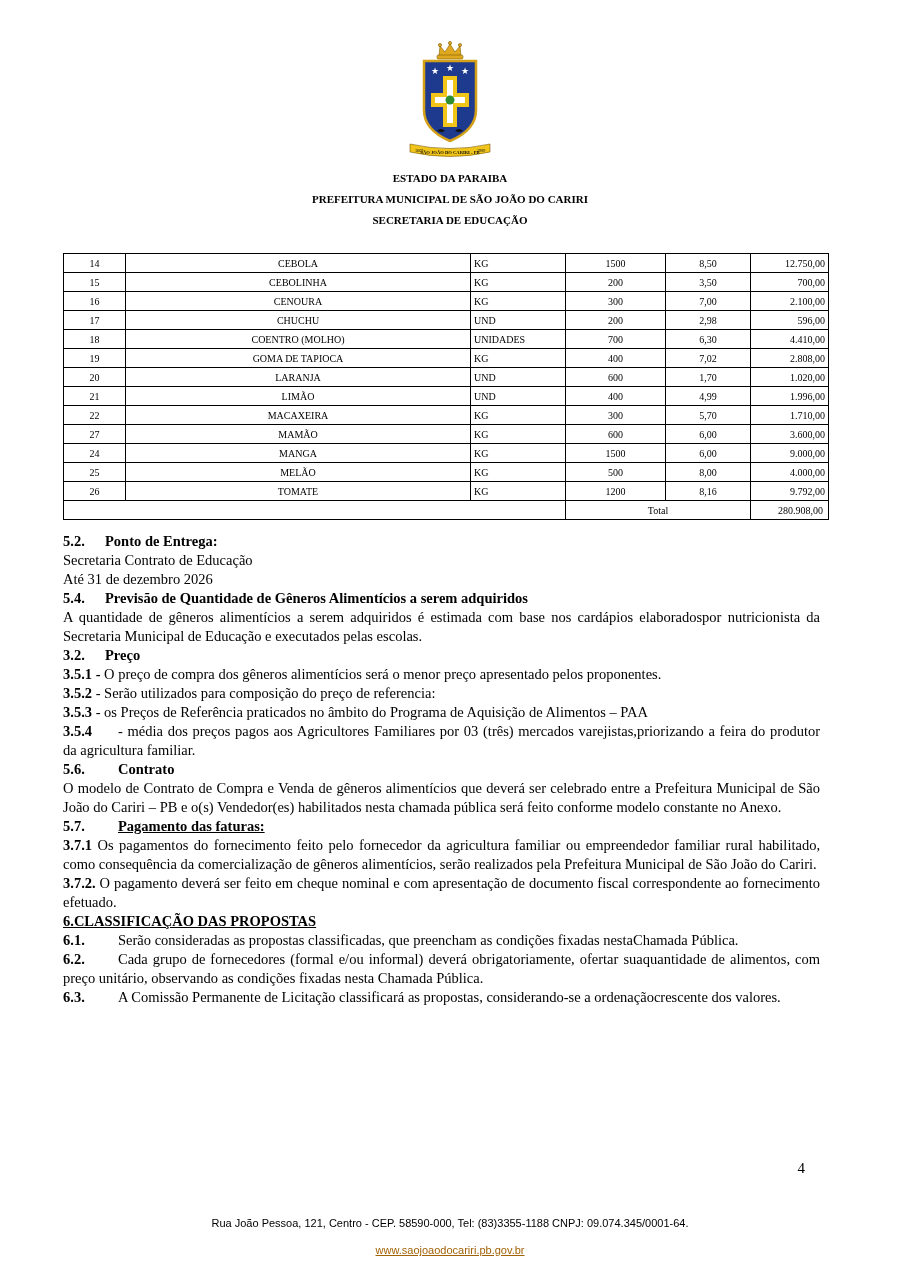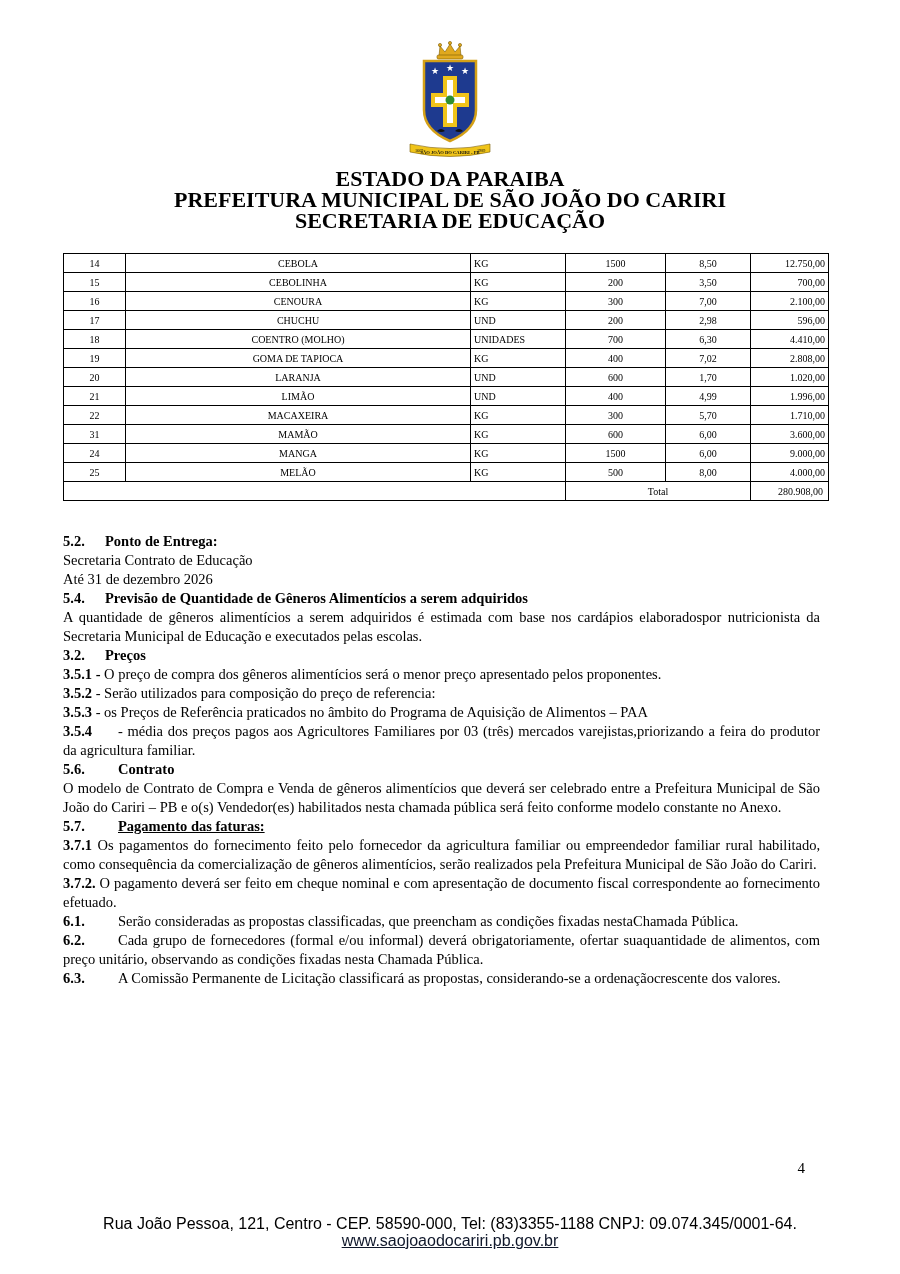--- a/index.html
+++ b/index.html
@@ -13,21 +13,21 @@
     color: #000;
     overflow: hidden;
   }
 
   
   .emblem { position:absolute; top:40px; left:0; width:100%; text-align:center; }
 
   
   .header {
     position:absolute; top:168px; left:0; width:100%;
-    text-align:center; font-weight:bold; font-size:22px; line-height:21px;
+    text-align:center; font-weight:bold; font-size:11px; line-height:21px;
   }
 
   
   table.items {
     position:absolute; top:253px; left:63px;
     width:765px; border-collapse:collapse; table-layout:fixed;
     font-size:10px;
   }
   table.items td {
     border:1px solid #000;
@@ -60,24 +60,24 @@
   .gap     { margin-top:24px;text-decoration:underline; }
   b.lbl, b.ttl { font-weight:bold; }
 
   
   .pagenum { position:absolute; top:1160px; right:95px; font-size:15px; }
 
   
   .footer {
     position:absolute; top:1216px; left:0; width:100%;
     text-align:center; font-family:"Liberation Sans", sans-serif;
-    font-size:16px; line-height:15px;
+    font-size:11px; line-height:15px;
   }
   .footer a.site {
-    color:#0f172a; text-decoration:underline; display:inline-block; margin-top:2px;
+    color:#a16207; text-decoration:underline; display:inline-block; margin-top:12px;
   }
 </style>
 </head>
 <body>
 
 <div class="page">
 
   <div class="emblem">
     <svg width="96" height="124" viewBox="0 0 96 124">
 
@@ -210,21 +210,21 @@
     <tr>
       <td class="c-num">22</td>
       <td class="c-item">MACAXEIRA</td>
       <td class="c-unit">KG</td>
       <td class="c-qty">300</td>
       <td class="c-price">5,70</td>
       <td class="c-total">1.710,00</td>
     </tr>
 
     <tr>
-      <td class="c-num">31</td>
+      <td class="c-num">27</td>
       <td class="c-item">MAMÃO</td>
       <td class="c-unit">KG</td>
       <td class="c-qty">600</td>
       <td class="c-price">6,00</td>
       <td class="c-total">3.600,00</td>
     </tr>
 
     <tr>
       <td class="c-num">24</td>
       <td class="c-item">MANGA</td>
@@ -236,46 +236,55 @@
 
     <tr>
       <td class="c-num">25</td>
       <td class="c-item">MELÃO</td>
       <td class="c-unit">KG</td>
       <td class="c-qty">500</td>
       <td class="c-price">8,00</td>
       <td class="c-total">4.000,00</td>
     </tr>
 
+    <tr>
+      <td class="c-num">26</td>
+      <td class="c-item">TOMATE</td>
+      <td class="c-unit">KG</td>
+      <td class="c-qty">1200</td>
+      <td class="c-price">8,16</td>
+      <td class="c-total">9.792,00</td>
+    </tr>
   </tbody>
     <tbody>
       <tr class="total-row">
         <td colspan="3" class="empty"></td>
         <td colspan="2" class="total-label">Total</td>
         <td class="total-value">280.908,00</td>
       </tr>
     </tbody>
   </table>
 
   <div class="content">
       <p class="head-s"><b class="lbl">5.2.</b><b class="ttl">Ponto de Entrega:</b></p>
       <p class="plain-i"><span class="txt">Secretaria Contrato de Educação</span></p>
       <p class="plain-i"><span class="txt">Até 31 de dezembro 2026</span></p>
       <p class="head-s"><b class="lbl">5.4.</b><b class="ttl">Previsão de Quantidade de Gêneros Alimentícios a serem adquiridos</b></p>
       <p class="plain-i just"><span class="txt">A quantidade de gêneros alimentícios a serem adquiridos é estimada com base nos cardápios elaboradospor nutricionista da Secretaria Municipal de Educação e executados pelas escolas.</span></p>
-      <p class="head-s"><b class="lbl">3.2.</b><b class="ttl">Preços</b></p>
+      <p class="head-s"><b class="lbl">3.2.</b><b class="ttl">Preço</b></p>
       <p class="sub"><b class="lbl">3.5.1 - </b><span class="txt">O preço de compra dos gêneros alimentícios será o menor preço apresentado pelos proponentes.</span></p>
       <p class="sub"><b class="lbl">3.5.2</b><span class="txt"> - Serão utilizados para composição do preço de referencia:</span></p>
       <p class="sub"><b class="lbl">3.5.3</b><span class="txt"> - os Preços de Referência praticados no âmbito do Programa de Aquisição de Alimentos – PAA</span></p>
       <p class="num-tab just"><b class="lbl">3.5.4</b><span class="txt">- média dos preços pagos aos Agricultores Familiares por 03 (três) mercados varejistas,priorizando a feira do produtor da agricultura familiar.</span></p>
       <p class="num-tab"><b class="lbl">5.6.</b><b class="ttl">Contrato</b></p>
       <p class="body just"><span class="txt">O modelo de Contrato de Compra e Venda de gêneros alimentícios que deverá ser celebrado entre a Prefeitura Municipal de São João do Cariri – PB e o(s) Vendedor(es) habilitados nesta chamada pública será feito conforme modelo constante no Anexo.</span></p>
       <p class="num-tab gap"><b class="lbl">5.7.</b><b class="ttl">Pagamento das faturas:</b></p>
       <p class="body just"><b class="lbl">3.7.1 </b><span class="txt">Os pagamentos do fornecimento feito pelo fornecedor da agricultura familiar ou empreendedor familiar rural habilitado, como consequência da comercialização de gêneros alimentícios, serão realizados pela Prefeitura Municipal de São João do Cariri.</span></p>
       <p class="body just"><b class="lbl">3.7.2. </b><span class="txt">O pagamento deverá ser feito em cheque nominal e com apresentação de documento fiscal correspondente ao fornecimento efetuado.</span></p>
+      <p class="body gap"><b class="lbl">6.CLASSIFICAÇÃO DAS PROPOSTAS</b></p>
       <p class="num-tab"><b class="lbl">6.1.</b><span class="txt">Serão consideradas as propostas classificadas, que preencham as condições fixadas nestaChamada Pública.</span></p>
       <p class="num-tab just"><b class="lbl">6.2.</b><span class="txt">Cada grupo de fornecedores (formal e/ou informal) deverá obrigatoriamente, ofertar suaquantidade de alimentos, com preço unitário, observando as condições fixadas nesta Chamada Pública.</span></p>
       <p class="num-tab just"><b class="lbl">6.3.</b><span class="txt">A Comissão Permanente de Licitação classificará as propostas, considerando-se a ordenaçãocrescente dos valores.</span></p>
     </div>
 
   <div class="pagenum">4</div>
 
   <div class="footer">
     <div>Rua João Pessoa, 121, Centro - CEP. 58590-000, Tel: (83)3355-1188  CNPJ: 09.074.345/0001-64.</div>
     <a class="site" href="#">www.saojoaodocariri.pb.gov.br</a>

